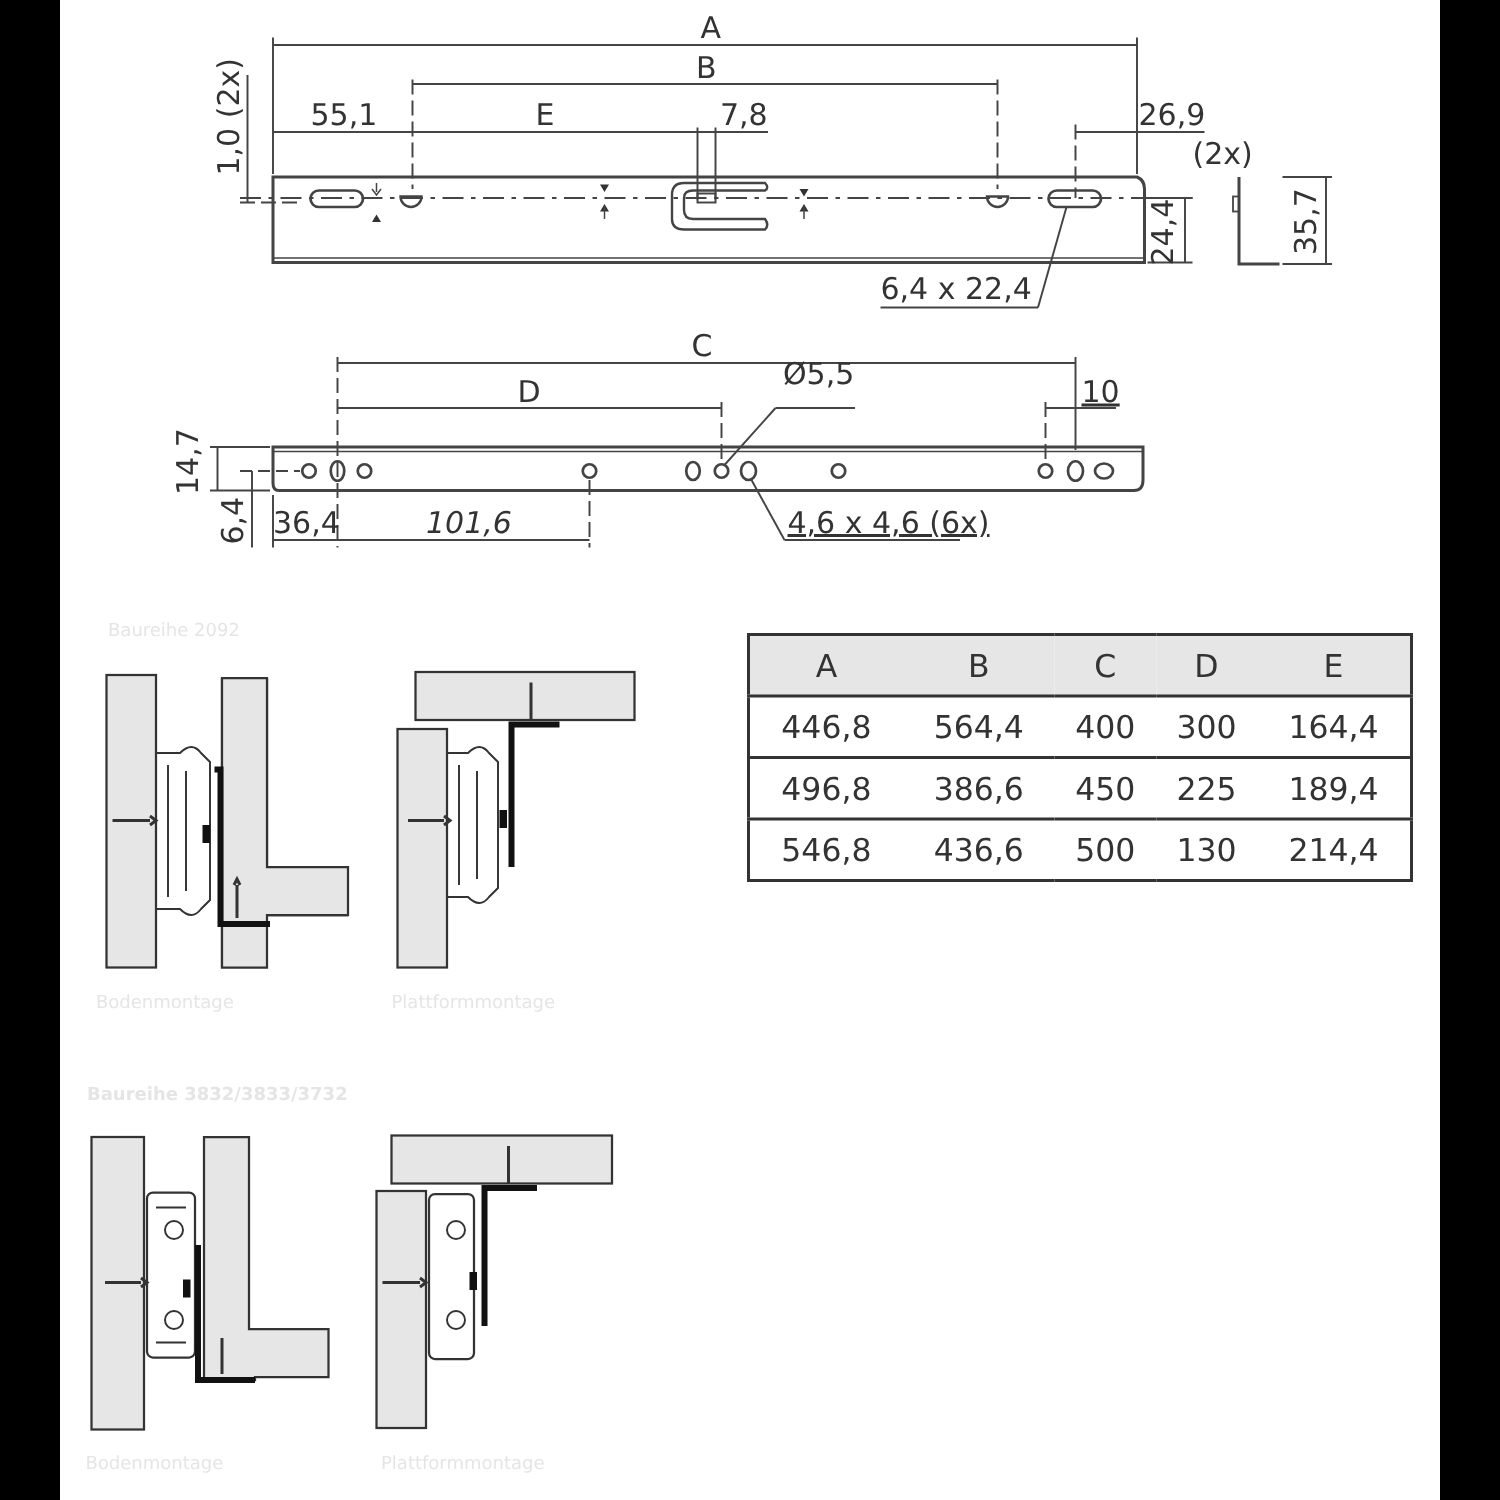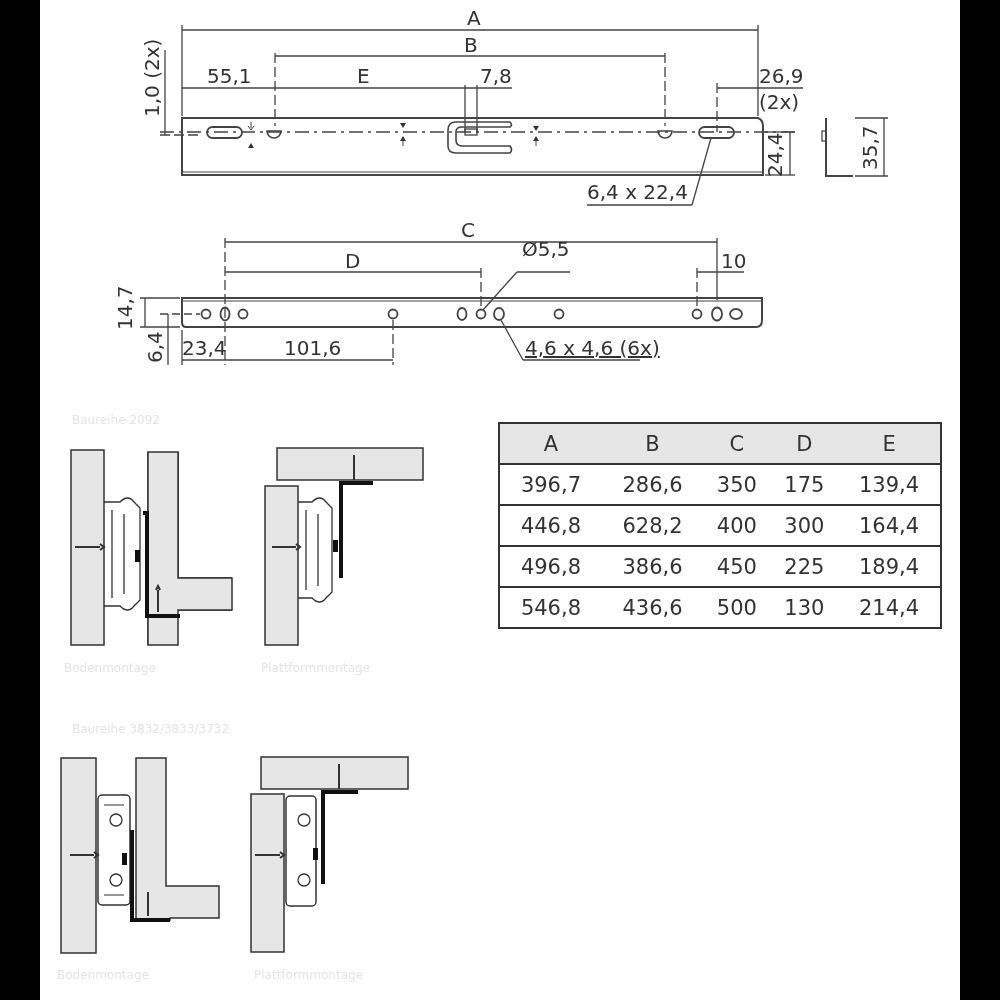--- a/index.html
+++ b/index.html
@@ -168,57 +168,50 @@
     <path d="M339 789 L339 764" stroke-width="2"></path>
   </g>
 </svg>
 
 <span class="lbl" style="left:467px;top:8px;">A</span>
 <span class="lbl" style="left:464px;top:35px;">B</span>
 <span class="lbl" style="left:207px;top:66px;">55,1</span>
 <span class="lbl" style="left:357px;top:66px;">E</span>
 <span class="lbl" style="left:480px;top:66px;">7,8</span>
 <span class="lbl" style="left:759px;top:66px;text-align:right;">26,9</span>
-<span class="lbl" style="left:759px;top:92px;">(2x)</span>
+<span class="lbl" style="left:795px;top:92px;">(2x)</span>
 <span class="vlbl" style="left:142px;top:117px;">1,0 (2x)</span>
 <span class="vlbl" style="left:765px;top:177px;">24,4</span>
 <span class="vlbl" style="left:860px;top:170px;">35,7</span>
 <span class="lbl" style="left:587px;top:182px;">6,4 x 22,4</span>
 
 <span class="lbl" style="left:461px;top:220px;">C</span>
 <span class="lbl" style="left:345px;top:251px;">D</span>
 <span class="lbl" style="left:522px;top:239px;">Ø5,5</span>
-<span class="lbl" style="left:721px;top:251px;">10</span>
+<span class="lbl" style="left:721px;top:251px;text-decoration:underline;">10</span>
 <span class="vlbl" style="left:115px;top:330px;">14,7</span>
 <span class="vlbl" style="left:145px;top:363px;">6,4</span>
-<span class="lbl" style="left:182px;top:338px;">23,4</span>
-<span class="lbl" style="left:284px;top:338px;">101,6</span>
+<span class="lbl" style="left:182px;top:338px;">36,4</span>
+<span class="lbl" style="left:284px;top:338px;font-style:italic;">101,6</span>
 <span class="lbl" style="left:525px;top:338px;text-decoration:underline;">4,6 x 4,6 (6x)</span>
 
 <table class="dims">
   <thead>
     <tr>
       <th>A</th>
       <th>B</th>
       <th>C</th>
       <th>D</th>
       <th>E</th>
     </tr>
   </thead>
   <tbody>
     <tr>
-      <td>396,7</td>
-      <td>286,6</td>
-      <td>350</td>
-      <td>175</td>
-      <td>139,4</td>
-    </tr>
-    <tr>
       <td>446,8</td>
-      <td>628,2</td>
+      <td>564,4</td>
       <td>400</td>
       <td>300</td>
       <td>164,4</td>
     </tr>
     <tr>
       <td>496,8</td>
       <td>386,6</td>
       <td>450</td>
       <td>225</td>
       <td>189,4</td>
@@ -230,15 +223,15 @@
       <td>130</td>
       <td>214,4</td>
     </tr>
   </tbody>
 </table>
 
 <span class="cap" style="left:72px;top:413px;">Baureihe 2092</span>
 <span class="cap" style="left:64px;top:661px;">Bodenmontage</span>
 <span class="cap" style="left:261px;top:661px;">Plattformmontage</span>
 
-<span class="cap" style="left:72px;top:722px;">Baureihe 3832/3833/3732</span>
+<span class="cap" style="left:58px;top:722px;font-weight:bold;">Baureihe 3832/3833/3732</span>
 <span class="cap" style="left:57px;top:968px;">Bodenmontage</span>
 <span class="cap" style="left:254px;top:968px;">Plattformmontage</span>
 
 </body></html>

